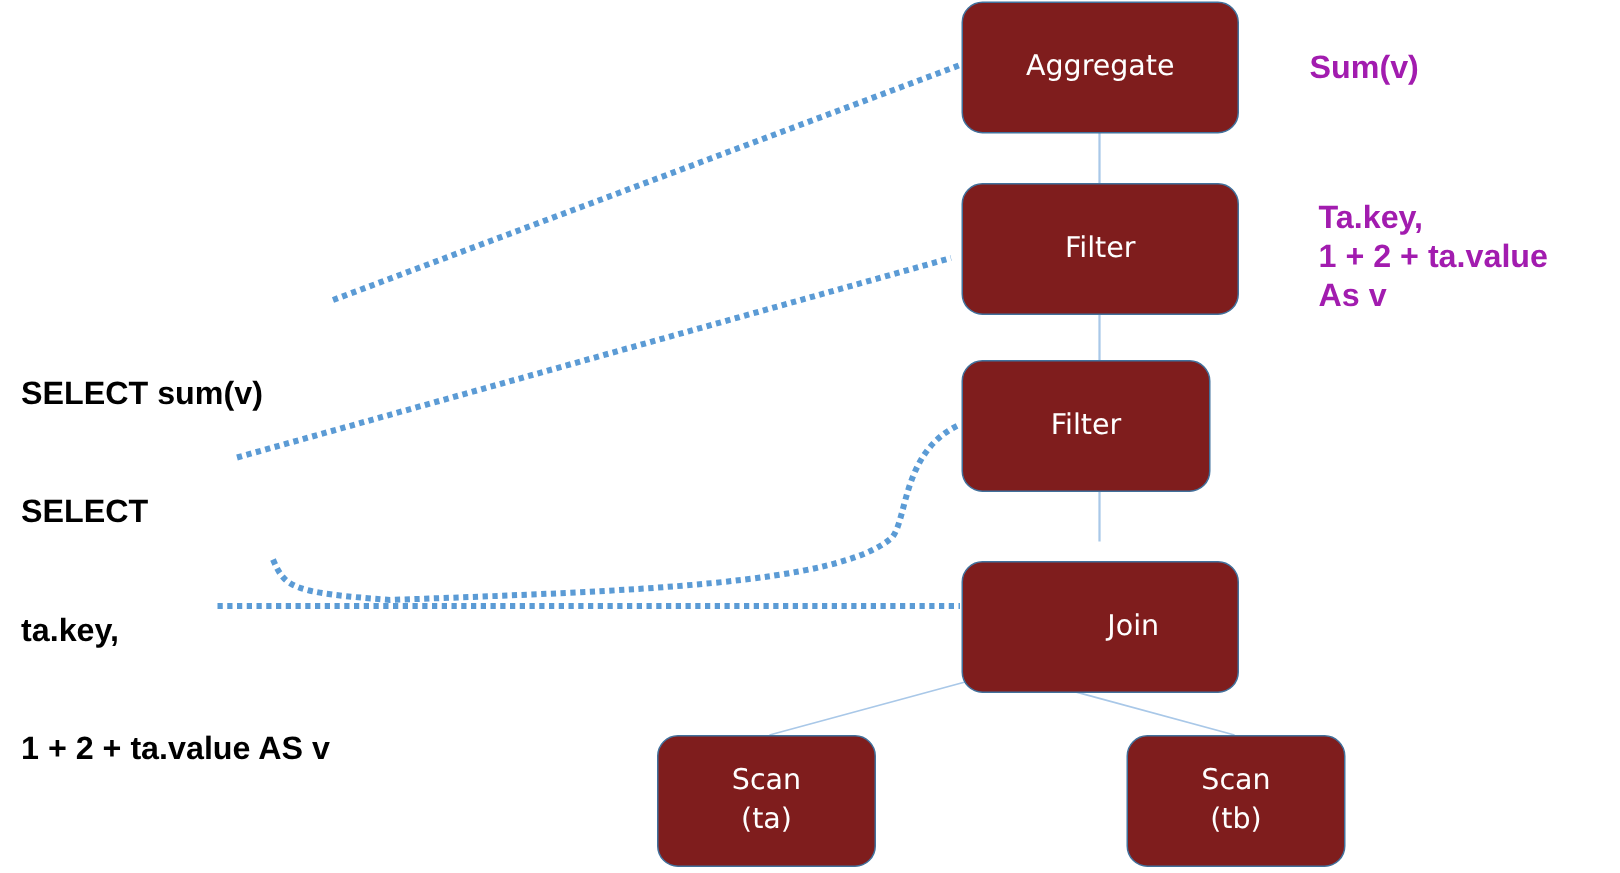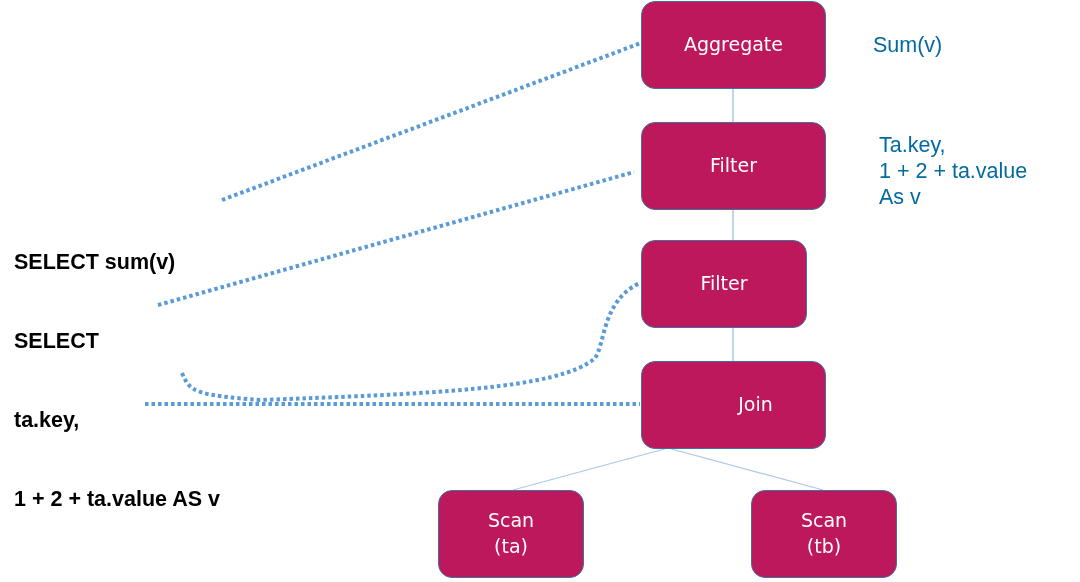--- a/index.html
+++ b/index.html
@@ -1,32 +1,32 @@
 <!DOCTYPE html>
 <html><head>
   <meta charset="utf-8">
   <style>
     html, body { margin: 0; padding: 0; background: #ffffff; }
     body { width: 1080px; height: 582px; position: relative; overflow: hidden; }
     #diagram { position: absolute; left: 0; top: 0; width: 1080px; height: 582px; }
     .node {
       position: absolute; box-sizing: border-box;
-      background: #be185d; border: 1.5px solid #41719c; border-radius: 14px;
+      background: #7f1d1d; border: 1.5px solid #41719c; border-radius: 14px;
       color: #ffffff; display: flex; align-items: center; justify-content: center;
       text-align: center; font-family: "DejaVu Sans", sans-serif; font-size: 19px;
       line-height: 1.35; white-space: pre-line;
     }
     .sql {
       position: absolute; left: 14px; top: 196px;
       font-family: "Liberation Sans", sans-serif; font-weight: bold; font-size: 21.5px;
       line-height: 26.4px; color: #000; white-space: pre;
     }
     .annot {
       position: absolute; font-family: "Liberation Sans", sans-serif; font-size: 21.5px;
-      line-height: 26px; color: #0369a1; white-space: pre;
+      line-height: 26px; color: #a21caf; white-space: pre; font-weight: bold;
     }
   </style>
 </head>
 <body>
 
 <div id="diagram">
   <svg width="1080" height="582" style="position:absolute;left:0;top:0">
 
     <line x1="733" y1="88" x2="733" y2="122" stroke="#a9c8e8" stroke-width="1.5"></line>
     <line x1="733" y1="209" x2="733" y2="240" stroke="#a9c8e8" stroke-width="1.5"></line>
@@ -47,21 +47,21 @@
     <div>1 + 2 + ta.value AS v</div>
     
     
     
     
   </div>
 
   <div class="node" style="left:641px;top:1px;width:185px;height:88px;">Aggregate</div>
   <div class="node" style="left:641px;top:122px;width:185px;height:88px;">Filter</div>
   <div class="node" style="left:641px;top:240px;width:166px;height:88px;">Filter</div>
-  <div class="node" style="left:641px;top:361px;width:185px;height:88px;padding-left:44px;">Join</div>
+  <div class="node" style="left:641px;top:374px;width:185px;height:88px;padding-left:44px;">Join</div>
   <div class="node" style="left:438px;top:490px;width:146px;height:88px;">Scan
 (ta)</div>
   <div class="node" style="left:751px;top:490px;width:146px;height:88px;">Scan
 (tb)</div>
 
   <div class="annot" style="left:873px;top:32px;">Sum(v)</div>
   <div class="annot" style="left:879px;top:132px;">Ta.key,
 1 + 2 + ta.value
 As v</div>
 </div>

